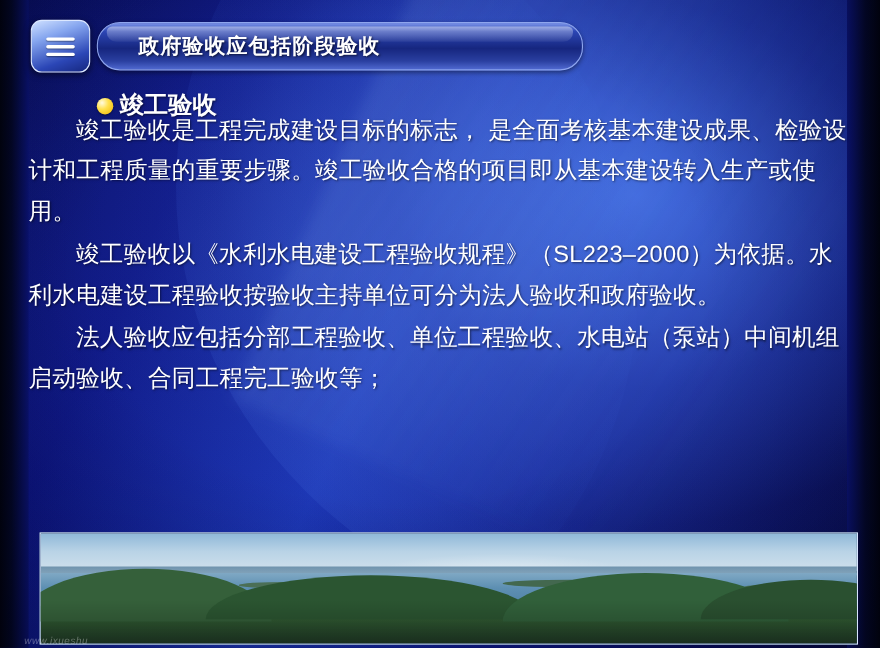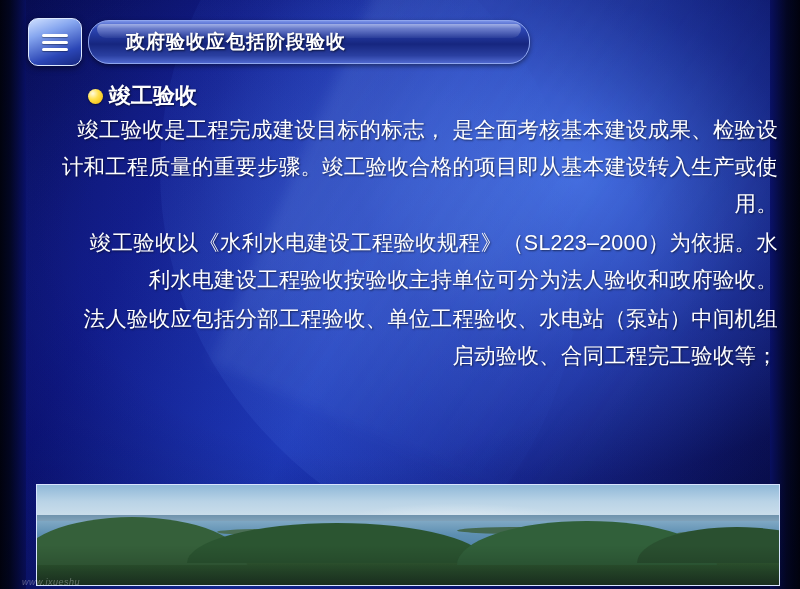--- a/index.html
+++ b/index.html
@@ -145,23 +145,22 @@
     font-size: 22px;
     font-weight: bold;
     color: #ffffff;
     text-shadow: 1px 1px 2px rgba(0,0,0,0.55);
   }
 
   
   .body {
     position: absolute;
     left: 26px;
-    top: 112px;
+    top: 100px;
     width: 752px;
-    text-align: right;
   }
   .para {
     color: #ffffff;
     font-size: 21.5px;
     line-height: 37px;
     text-indent: 2em;
     text-shadow: 1px 1px 2px rgba(0,0,0,0.55);
     margin: 0 0 2px 0;
     letter-spacing: 0.2px;
   }

